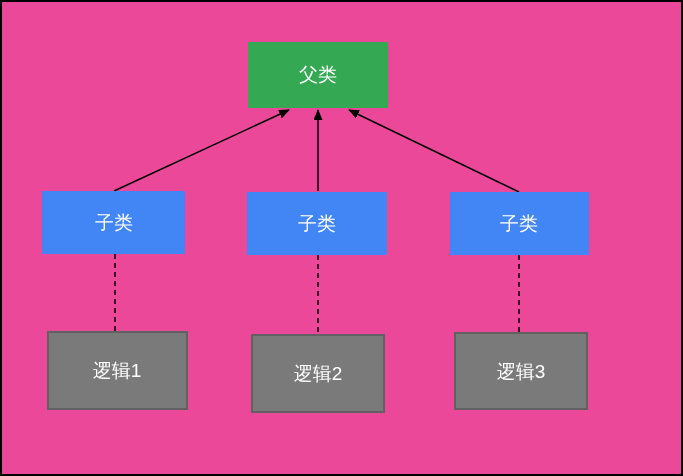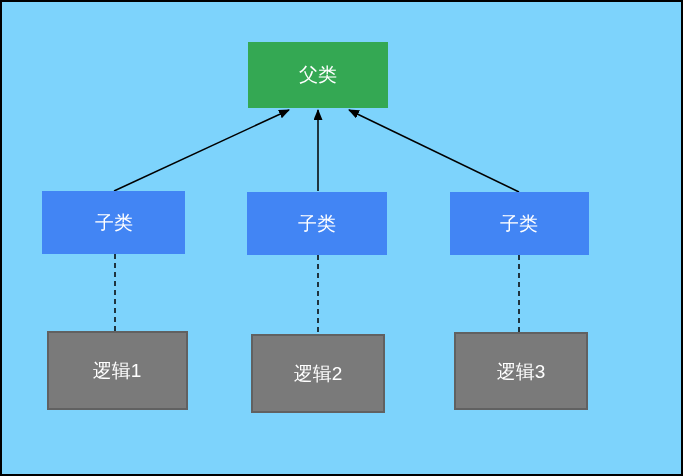--- a/index.html
+++ b/index.html
@@ -2,21 +2,21 @@
 <html><head>
 <meta charset="utf-8">
 <style>
   html, body { margin: 0; padding: 0; background: #fff; }
   .canvas {
     position: relative;
     width: 683px;
     height: 476px;
     box-sizing: border-box;
     border: 2px solid #000;
-    background: #7dd3fc;
+    background: #ec4899;
     font-family: "Liberation Sans", sans-serif;
     overflow: hidden;
   }
   svg.diagram {
     position: absolute;
     left: 0; top: 0;
     width: 679px;
     height: 472px;
     display: block;
   }

